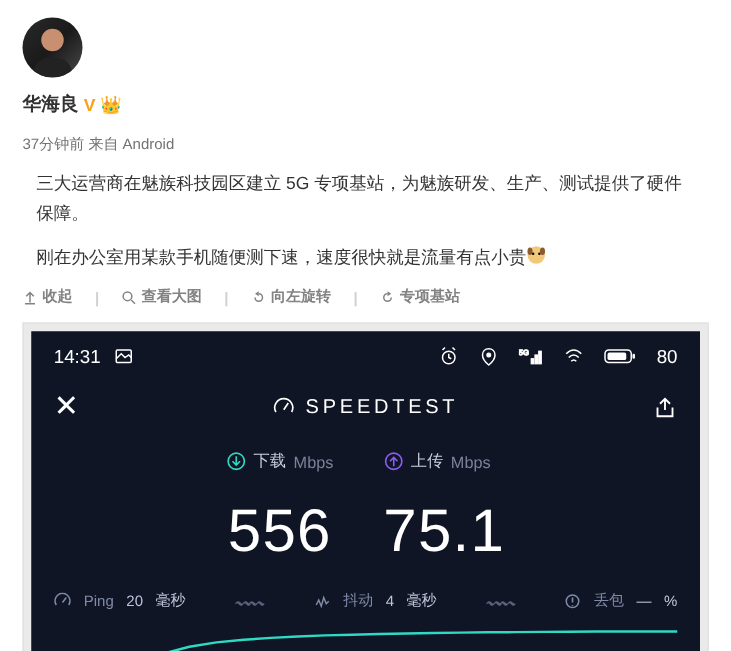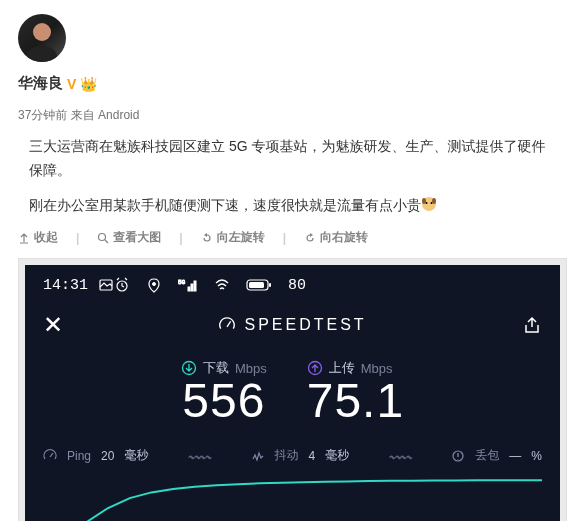--- a/index.html
+++ b/index.html
@@ -16,34 +16,34 @@
   .meta { font-size: 12px; color: #737373; margin-top: 14px; }
   .content { margin-top: 10px; font-size: 14px; color: #333; line-height: 1.7; }
   .content p { margin: 11px; }
   .inline-emoji { display: inline-block; width: 16px; height: 16px; vertical-align: -2px; }
   .img-tools { display: flex; align-items: center; gap: 18px; margin-top: 12px; font-size: 12px; color: #838383; font-weight: bold; }
   .img-tool { display: flex; align-items: center; gap: 4px; cursor: pointer; }
   .img-tool svg { width: 12px; height: 12px; fill: #838383; }
   .divider { color: #d0d0d0; }
   .screenshot-wrap { margin-top: 12px; padding: 6px; border: 1px solid #e0e0e0; background: #eaeaea; }
   .screenshot { background: #0f1524; color: #fff; padding: 0 18px 10px 18px; position: relative; }
-  .status-bar { display: flex; align-items: center; height: 40px; font-size: 15px; font-family: Liberation Mono, monospace; }
+  .status-bar { display: flex; justify-content: space-between; align-items: center; height: 40px; font-size: 15px; }
   .sb-left { display: flex; align-items: center; gap: 10px; }
   .sb-right { display: flex; align-items: center; gap: 16px; }
   .sb-icon { width: 16px; height: 16px; fill: #fff; stroke: #fff; }
   .st-row { display: flex; justify-content: space-between; align-items: center; margin-top: 6px; }
   .close-x { font-size: 24px; font-weight: 300; }
   .st-logo { display: flex; align-items: center; gap: 8px; letter-spacing: 3px; font-size: 16px; font-weight: 300; }
   .st-logo svg { width: 18px; height: 18px; }
   .share-ic { width: 20px; height: 20px; }
   .metrics { display: flex; justify-content: center; gap: 40px; margin-top: 20px; }
   .metric { text-align: center; }
   .m-label { display: flex; align-items: center; gap: 6px; font-size: 13px; color: #c8cde0; }
   .m-label .unit { color: #7a8199; }
-  .m-value { font-size: 48px; font-weight: 300; line-height: 1; margin-top: 0; letter-spacing: 1px; }
+  .m-value { font-size: 48px; font-weight: 300; line-height: 1; margin-top: 24px; letter-spacing: 1px; }
   .substats { display: flex; justify-content: space-between; align-items: center; margin-top: 22px; font-size: 12px; width: 100%; }
   .substat { display: flex; align-items: center; gap: 10px; color: #c0c6da; white-space: nowrap; }
   .substat .lbl { color: #7f8aa8; }
   .substat svg { width: 14px; height: 14px; }
   .wavy { color: #5a627d; font-size: 12px; letter-spacing: -1px; flex-shrink: 1; }
   .chart { margin-top: 10px; width: 100%; height: 85px; }
 </style>
 </head>
 <body>
 
@@ -104,21 +104,21 @@
           <path d="M6 1 L6 5 L3 3 Z" fill="#838383"></path>
         </svg>
       <span>向左旋转</span>
     </div>
     <span class="divider">|</span>
     <div class="img-tool">
       <svg viewBox="0 0 12 12">
           <path d="M9 6 A3 3 0 1 1 6 3" stroke="#838383" stroke-width="1.2" fill="none"></path>
           <path d="M6 1 L6 5 L9 3 Z" fill="#838383"></path>
         </svg>
-      <span>向右旋转</span>
+      <span>专项基站</span>
     </div>
   </div>
 
   <div class="screenshot-wrap">
     <div class="screenshot">
       <div class="status-bar">
         <div class="sb-left">
           <span style="font-weight:500">14:31</span>
           <svg class="sb-icon" viewBox="0 0 16 16">
               <rect x="2" y="3" width="12" height="10" rx="1" stroke="#fff" stroke-width="1.2" fill="none"></rect>

